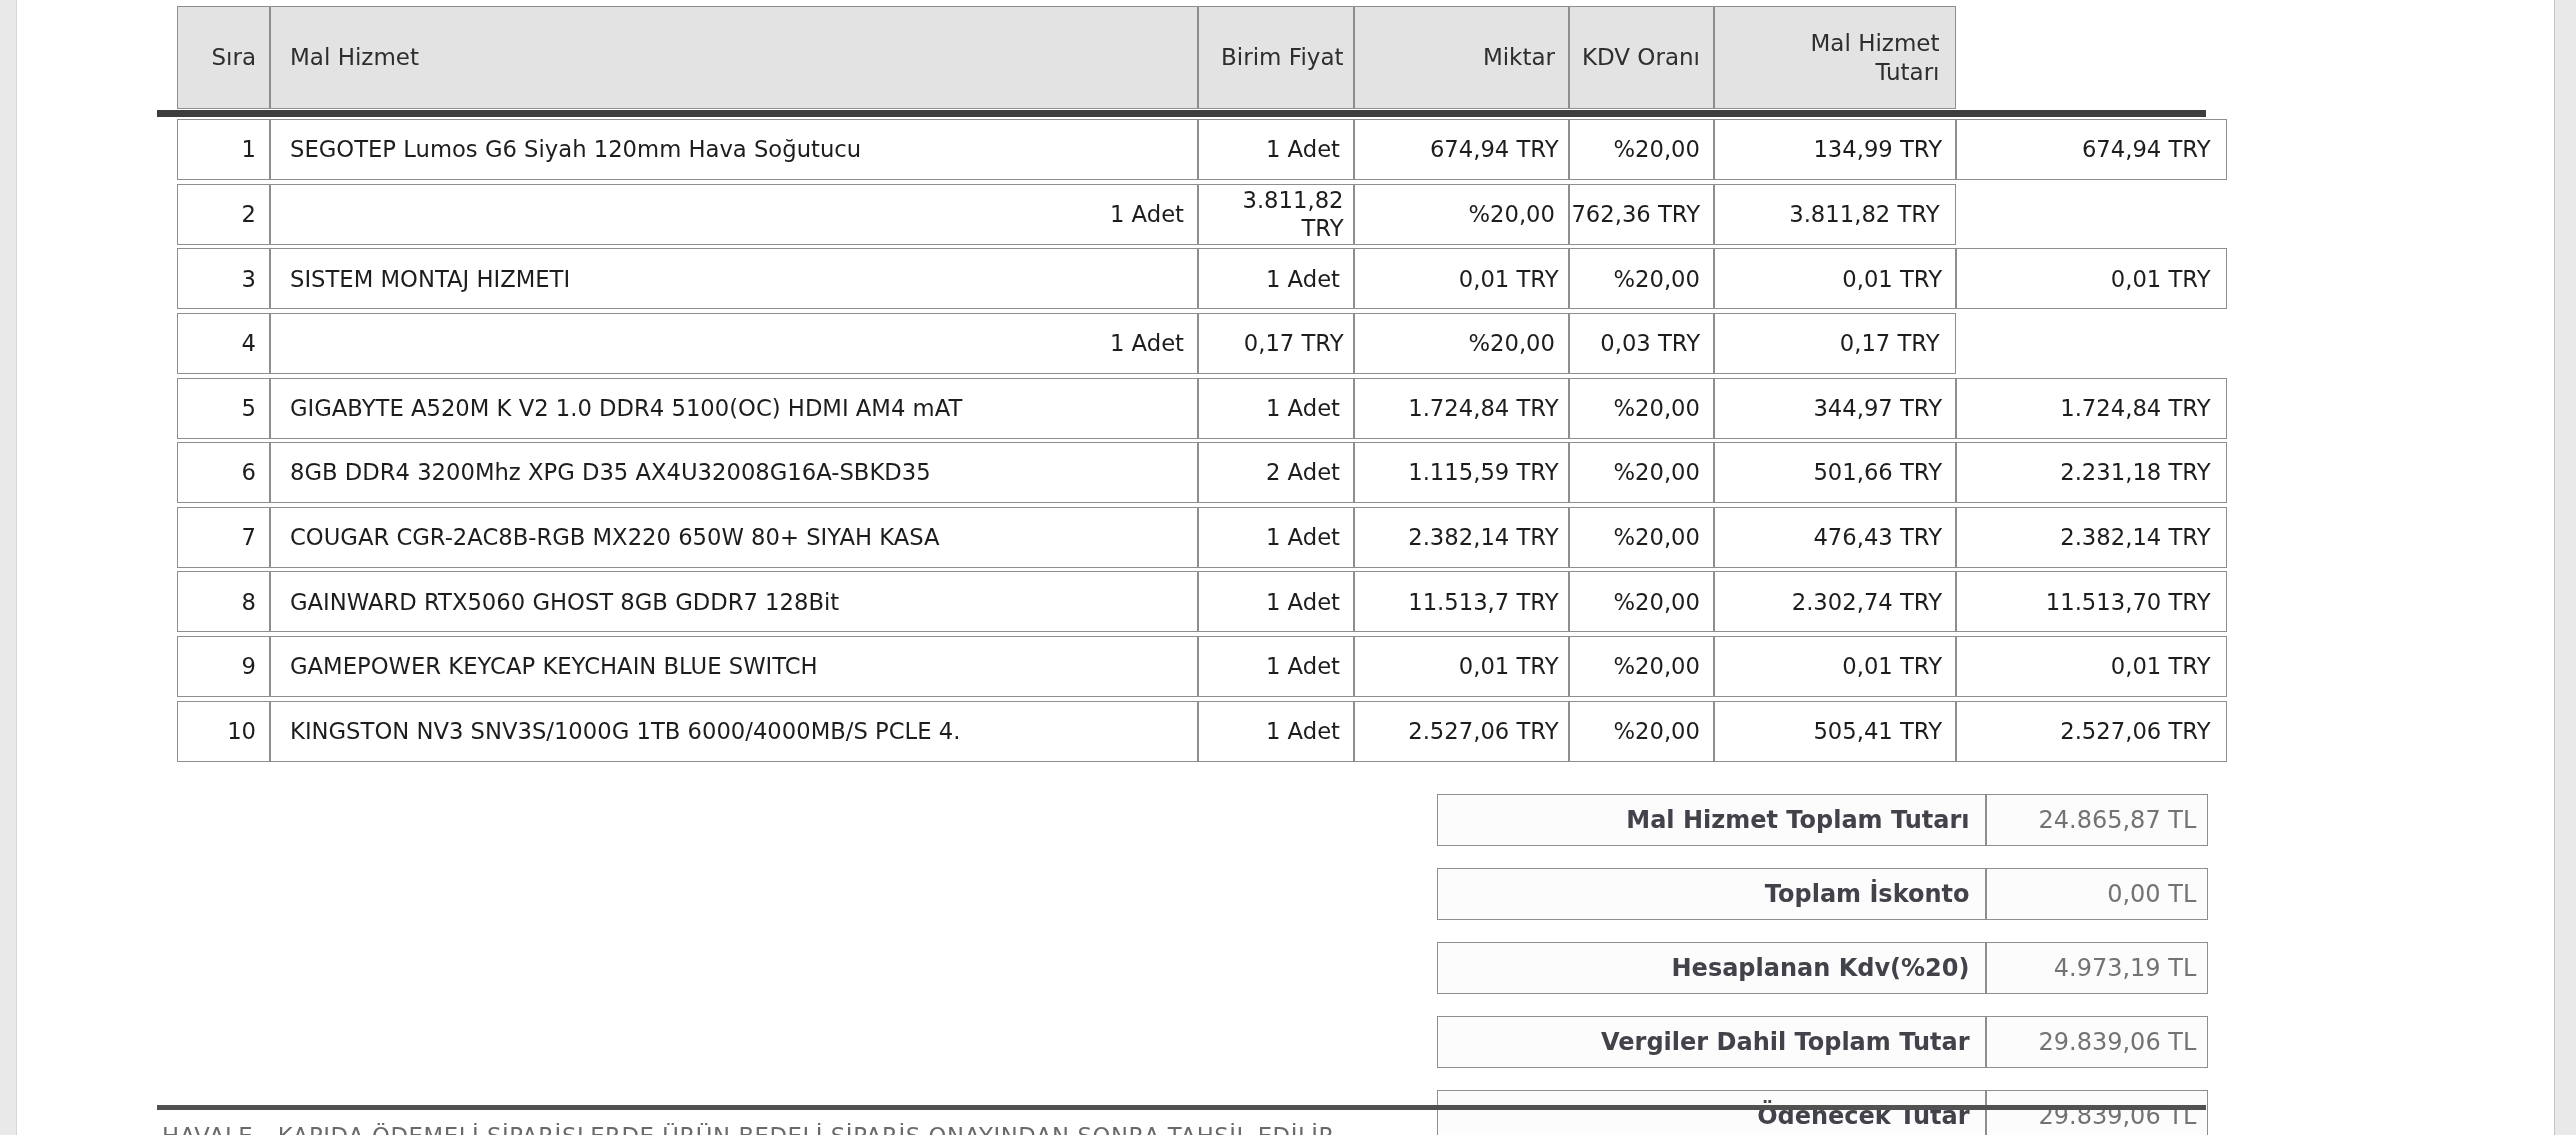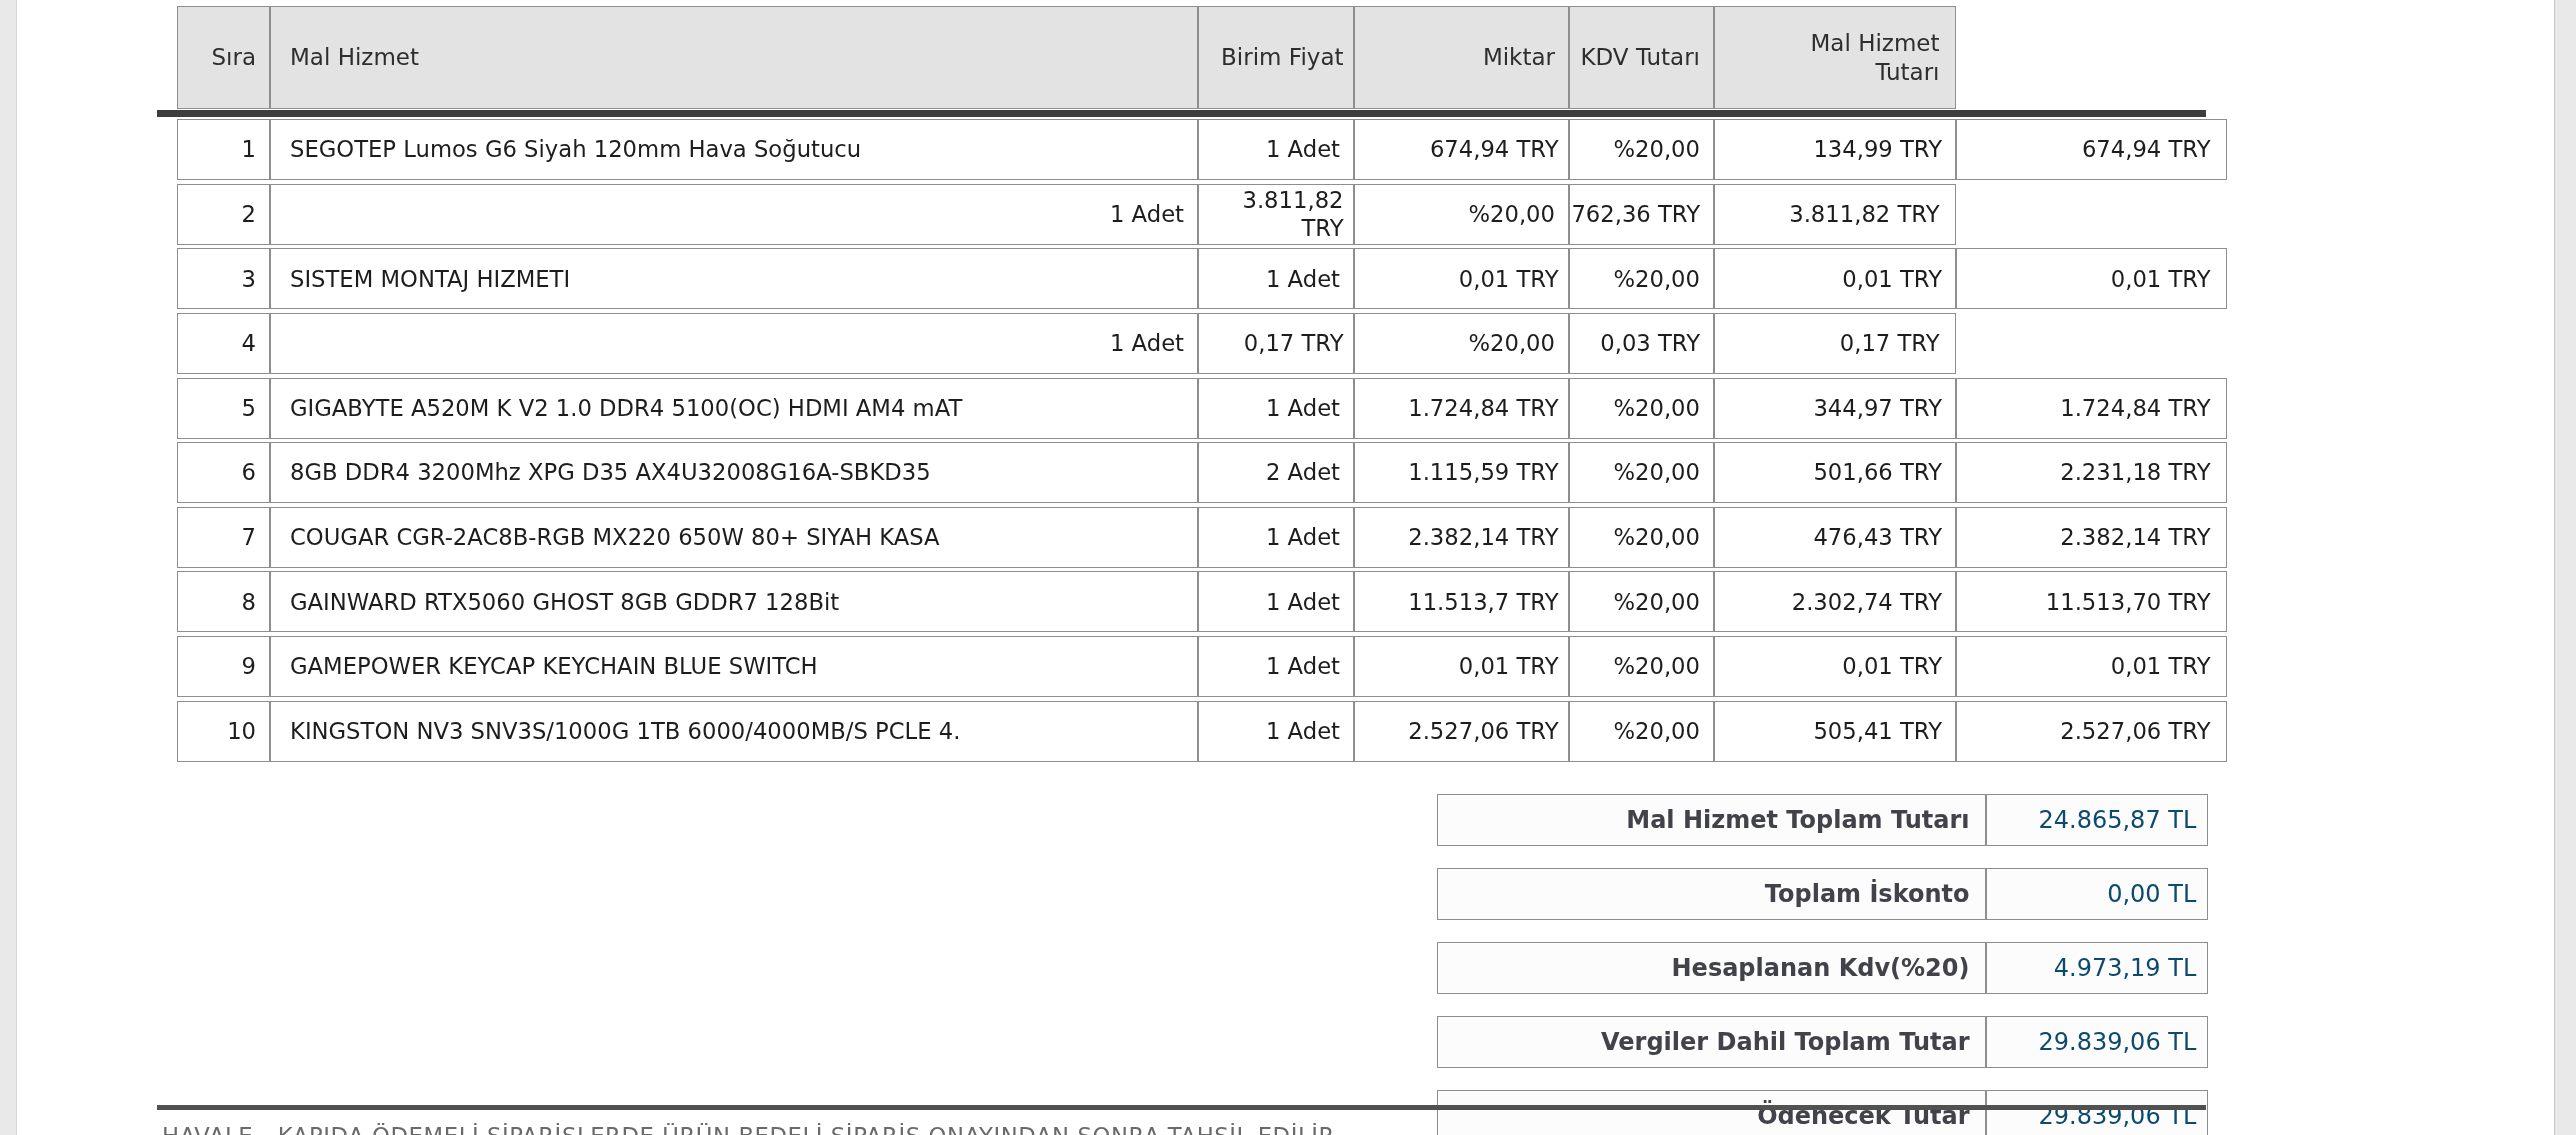--- a/index.html
+++ b/index.html
@@ -21,41 +21,41 @@
   .tbody .grid{grid-auto-rows:61px;}
   .al{justify-content:flex-start;padding-left:19px;text-align:left;}
   .ar{justify-content:flex-end;padding-right:13px;text-align:right;}
   .pr-sm{padding-right:9.5px;}
   .pr-lg{padding-right:15.5px;}
 
   .totals{position:absolute;left:1437px;top:794px;display:flex;flex-direction:column;gap:22px;}
   .trow{display:grid;grid-template-columns:549px 222px;grid-auto-rows:52px;}
   .trow .cell{background:#fcfcfc;font-size:24px;}
   .trow .tlabel{font-weight:bold;color:#42424a;justify-content:flex-end;padding-right:15.5px;text-align:right;}
-  .trow .tvalue{color:#0c4a6e;justify-content:flex-end;padding-right:10.7px;text-align:right;}
+  .trow .tvalue{color:#737373;justify-content:flex-end;padding-right:10.7px;text-align:right;}
 
   .bottom-rule{position:absolute;left:157px;top:1105px;width:2049px;height:5.4px;background:#515151;}
   .bottom-note-clip{position:absolute;left:162px;top:1123px;width:2027px;height:12.5px;overflow:hidden;}
   .bottom-note-clip span{display:block;font-size:22.7px;line-height:26px;color:#6a6a6a;letter-spacing:0.6px;white-space:nowrap;}
 </style>
 </head>
 <body>
 
 <div class="page">
 
   <div class="edge-strip left"></div>
   <div class="edge-strip right"></div>
 
   <div class="items-table">
     <div class="grid thead">
       <div class="cell ar">Sıra</div>
       <div class="cell al">Mal Hizmet</div>
       <div class="cell ar pr-sm">Birim Fiyat</div>
       <div class="cell ar">Miktar</div>
-      <div class="cell ar">KDV Tutarı</div>
+      <div class="cell ar">KDV Oranı</div>
       <div class="cell ar pr-lg">Mal Hizmet
 Tutarı</div>
     </div>
     <div class="header-sep"></div>
     <div class="tbody">
         <div class="grid">
           <div class="cell ar">1</div>
           <div class="cell al">SEGOTEP Lumos G6 Siyah 120mm Hava Soğutucu</div>
           <div class="cell ar">1 Adet</div>
           <div class="cell ar pr-sm">674,94 TRY</div>

